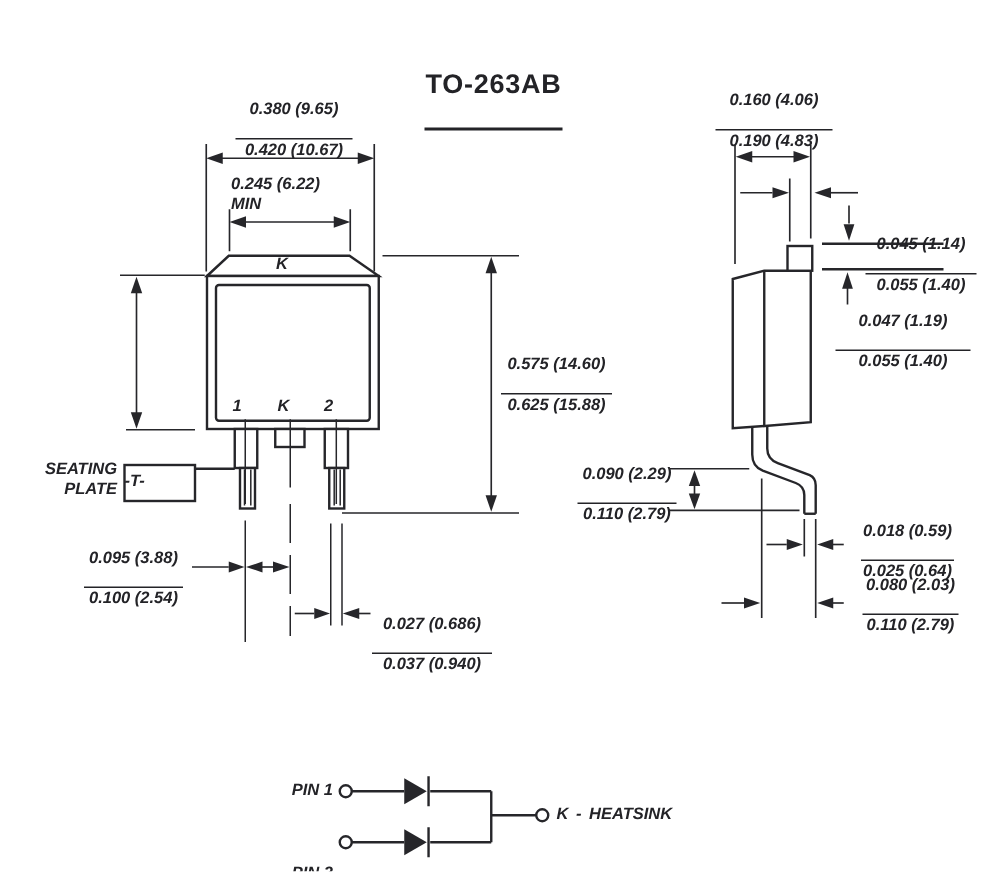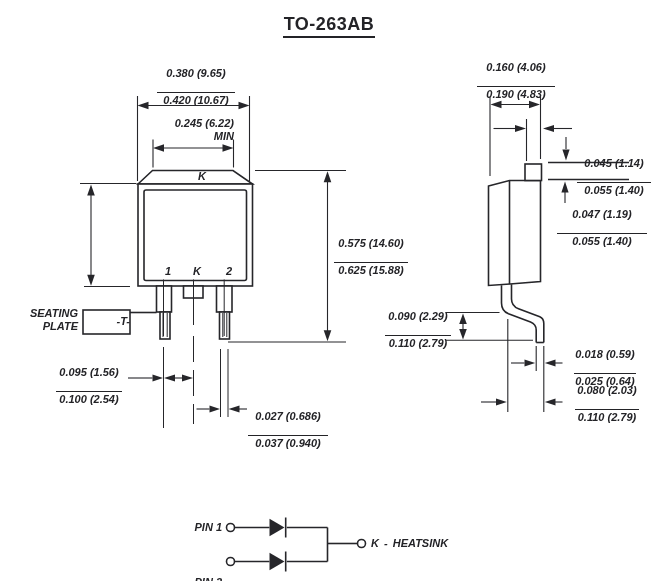--- a/index.html
+++ b/index.html
@@ -1,34 +1,34 @@
 <!DOCTYPE html>
 <html><head>
 <meta charset="utf-8">
 <style>
   html,body{margin:0;padding:0;background:#fff;}
   .stage{position:relative;width:658px;height:581px;background:#fff;overflow:hidden;
          font-family:"Liberation Sans",sans-serif;color:#232327;}
   .title{position:absolute;left:0;top:13px;width:658px;text-align:center;}
   .title span{display:inline-block;font:700 18px/22px "Liberation Sans",sans-serif;
-              letter-spacing:.5px;border-bottom:2.2px solid #232327;padding:0 1px 1px;}
+              letter-spacing:.5px;border-bottom:2.2px solid #232327;padding:0 1px 18px;margin-top:32px;}
   svg{position:absolute;left:0;top:0;}
   .ol{stroke:#26262a;fill:none;stroke-width:1.6;}
   .olf{stroke:#26262a;fill:#fff;stroke-width:1.6;}
   .dim{stroke:#26262a;fill:none;stroke-width:1.1;}
   .thin{stroke:#26262a;fill:none;stroke-width:1;}
   .ah{fill:#26262a;stroke:none;}
   .lbl{position:absolute;font:italic 700 11px/13px "Liberation Sans",sans-serif;
        color:#232327;white-space:nowrap;}
   .frac{position:absolute;font:italic 700 11px/13px "Liberation Sans",sans-serif;
         color:#232327;text-align:center;white-space:nowrap;}
   .frac .num{display:block;border-bottom:1.4px solid #232327;padding-bottom:12px;}
   .frac .den{display:block;padding-top:1px;}
   .stack span{display:block;}
-  .ctr{text-align:right;} .rgt{text-align:right;}
+  .ctr{text-align:left;} .rgt{text-align:right;}
 </style>
 </head>
 <body>
 
 <div class="stage">
 
   <div class="title">
     <span>TO-263AB</span>
   </div>
 
@@ -187,21 +187,21 @@
     <span>MIN</span>
   </div>
 
 
   <div class="frac" style="left:334px;top:237px;width:74px;">
     <span class="num">0.575 (14.60)</span>
     <span class="den">0.625 (15.88)</span>
   </div>
 
   <div class="frac" style="left:56px;top:366px;width:66px;">
-    <span class="num">0.095 (1.56)</span>
+    <span class="num">0.095 (3.88)</span>
     <span class="den">0.100 (2.54)</span>
   </div>
 
   <div class="frac" style="left:248px;top:410px;width:80px;">
     <span class="num">0.027 (0.686)</span>
     <span class="den">0.037 (0.940)</span>
   </div>
 
   <div class="frac" style="left:477px;top:61px;width:78px;">
     <span class="num">0.160 (4.06)</span>

